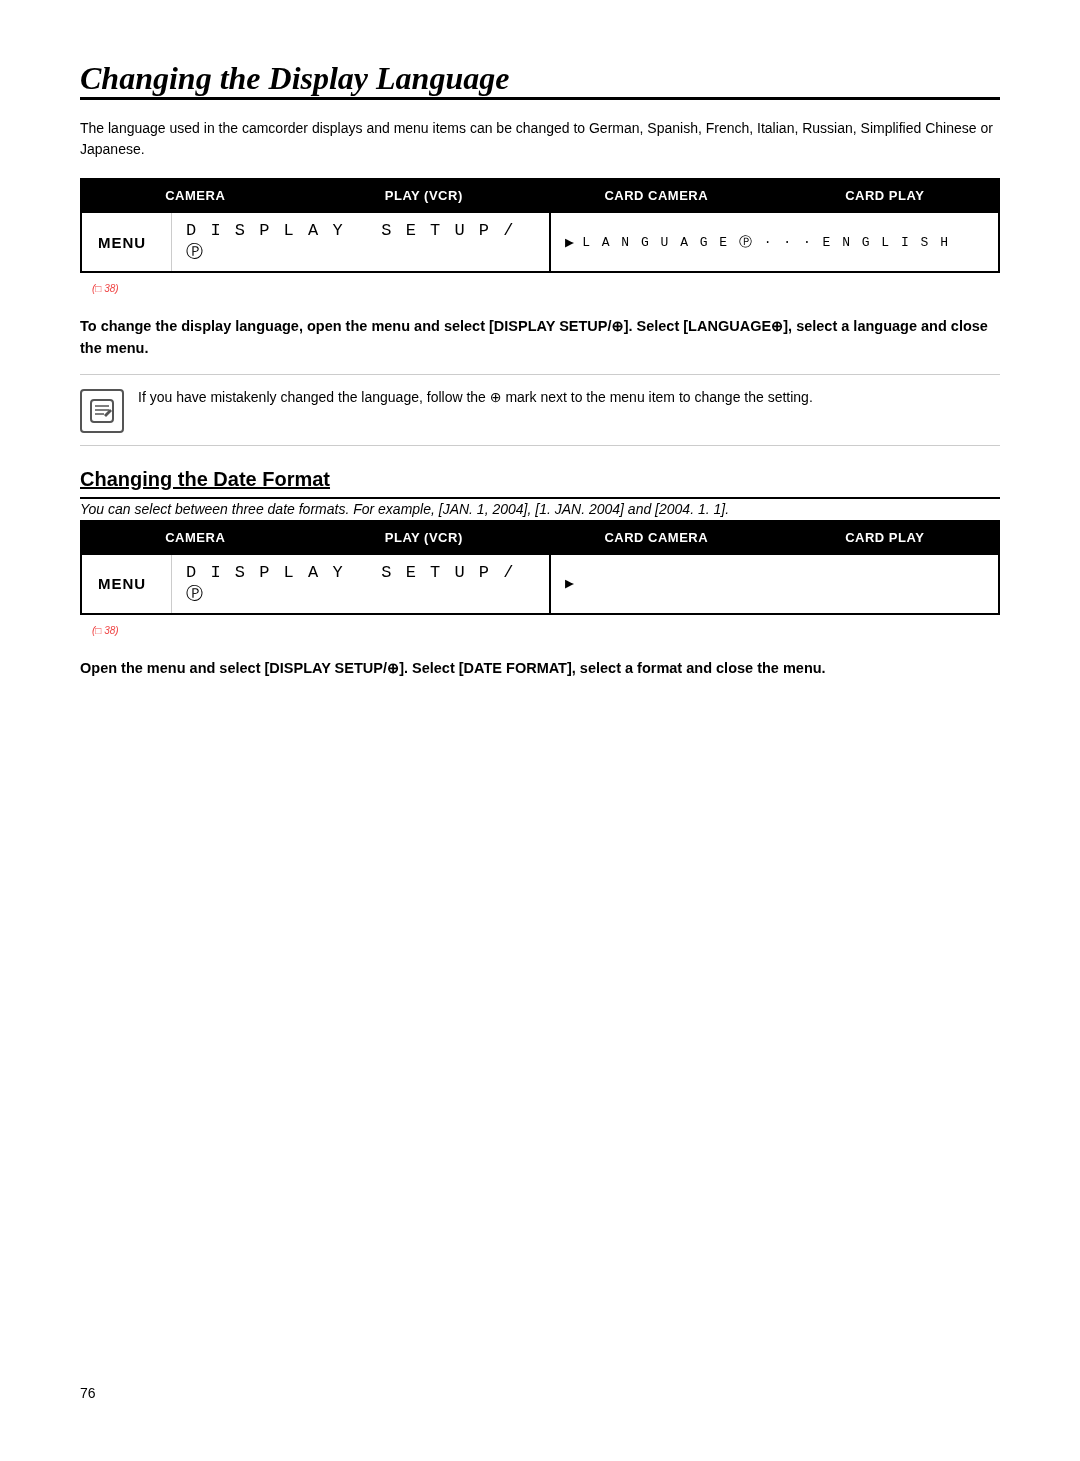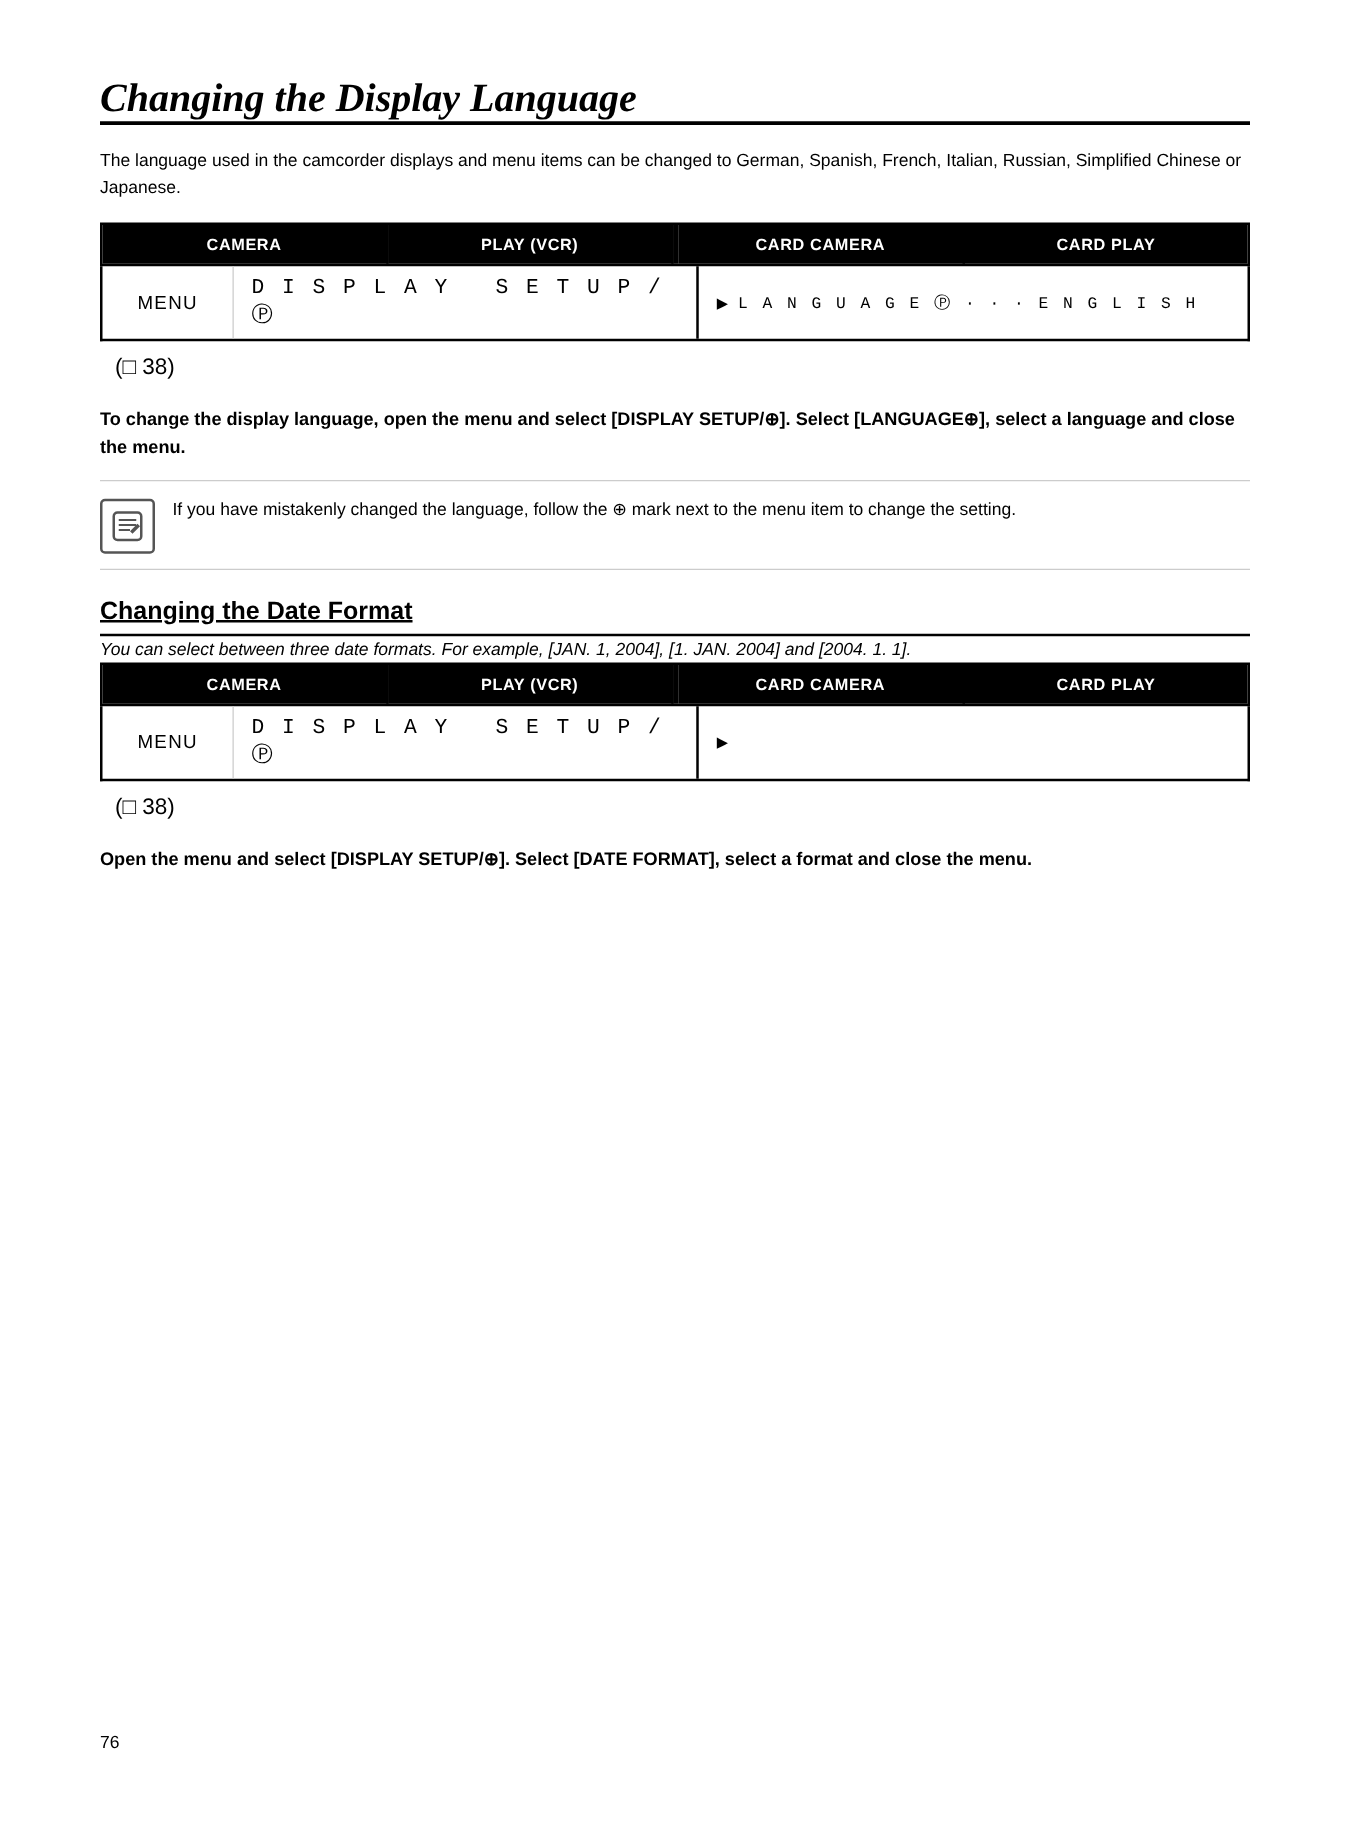--- a/index.html
+++ b/index.html
@@ -69,23 +69,23 @@
 
     .menu-row {
       display: flex;
       align-items: stretch;
       min-height: 40px;
     }
 
     .menu-label {
       display: flex;
       align-items: center;
-      padding: 8px 28px;
+      padding: 8px 16px;
       font-size: 15px;
-      font-weight: normal;
+      font-weight: bold;
       font-family: Arial Black, sans-serif;
       white-space: nowrap;
       min-width: 90px;
       letter-spacing: 1px;
       border-right: 1px solid #ccc;
     }
 
     .menu-left-cell {
       flex: 1;
       display: flex;
@@ -107,23 +107,24 @@
       letter-spacing: 2px;
     }
 
     .arrow-indicator {
       font-size: 15px;
       margin-right: 6px;
       font-style: normal;
     }
 
     .menu-ref {
-      font-size: 18px;
+      font-size: 10px;
       padding: 4px 0 8px 12px;
-      color: #000000;
+      color: #ef4444;
+      font-style: italic;
     }
 
     
     .instruction-bold {
       font-size: 14.5px;
       font-weight: bold;
       line-height: 1.5;
       margin: 14px 0 14px 0;
     }
 

